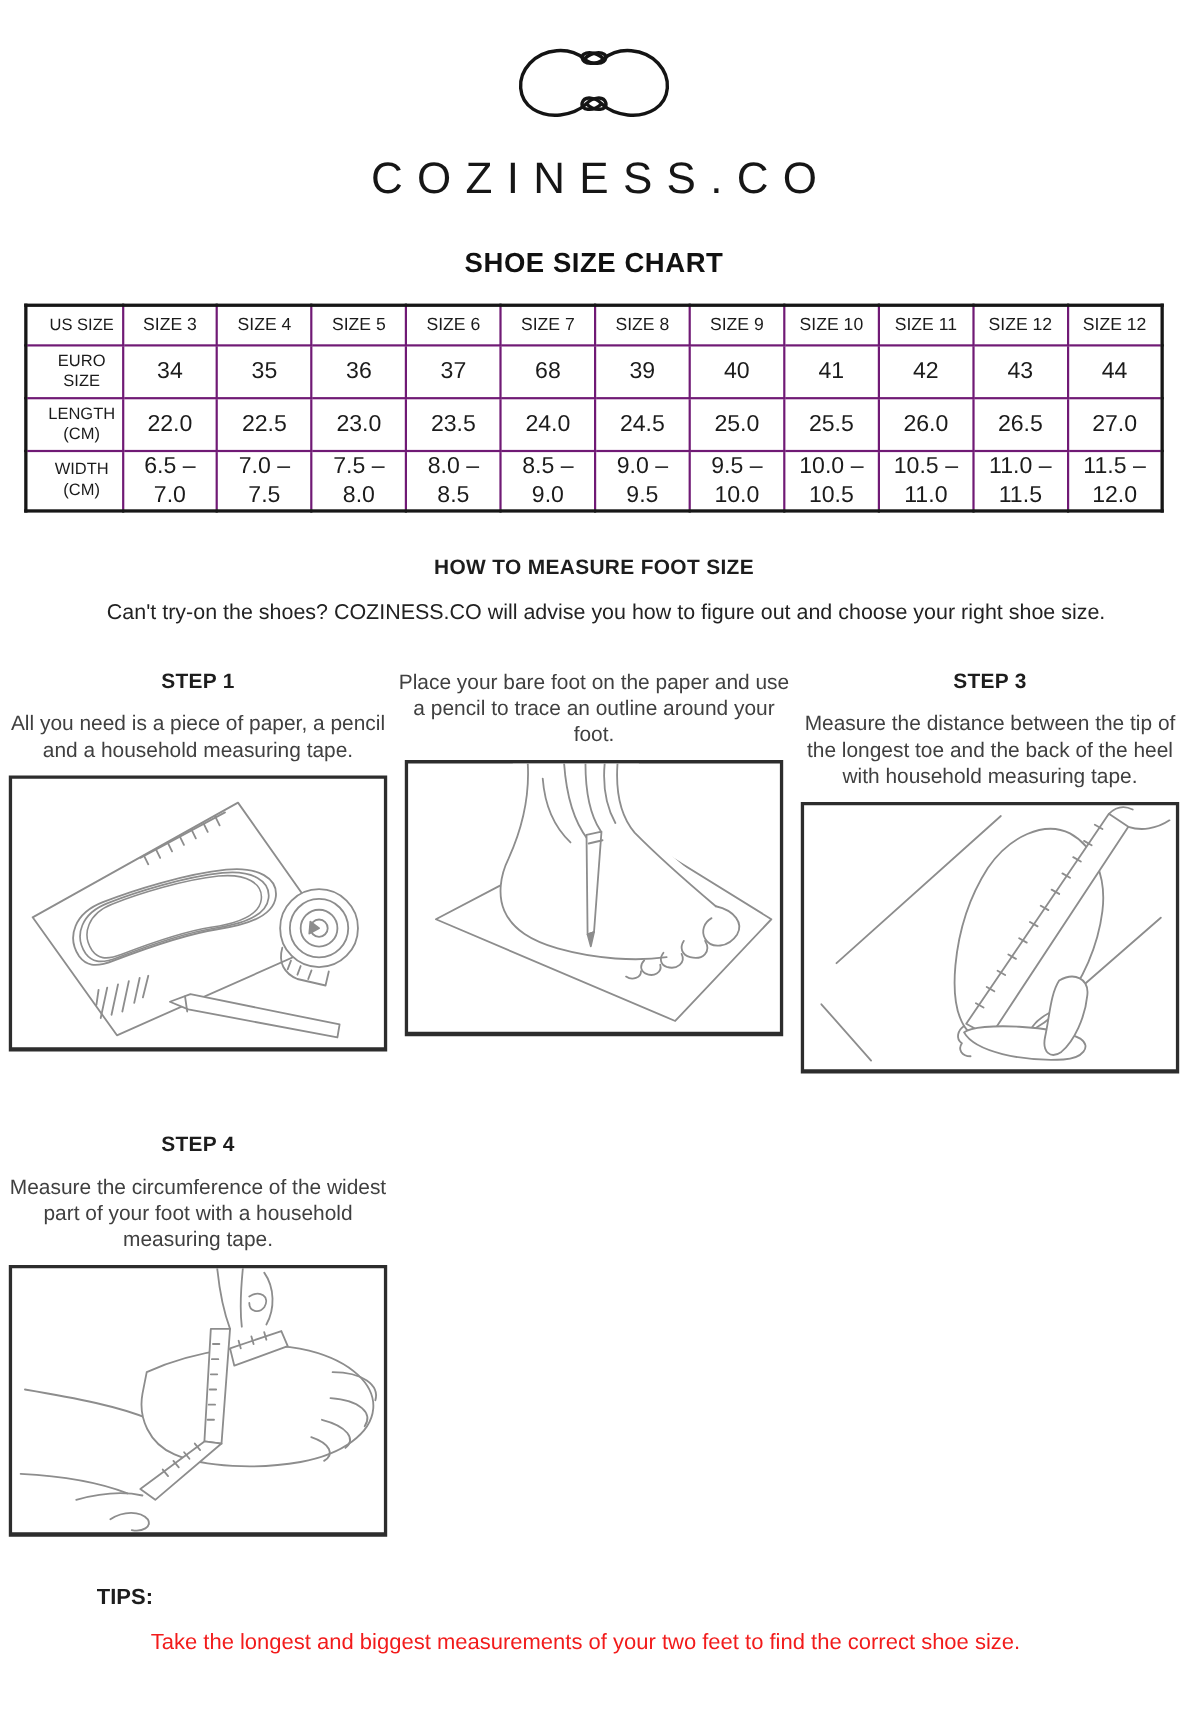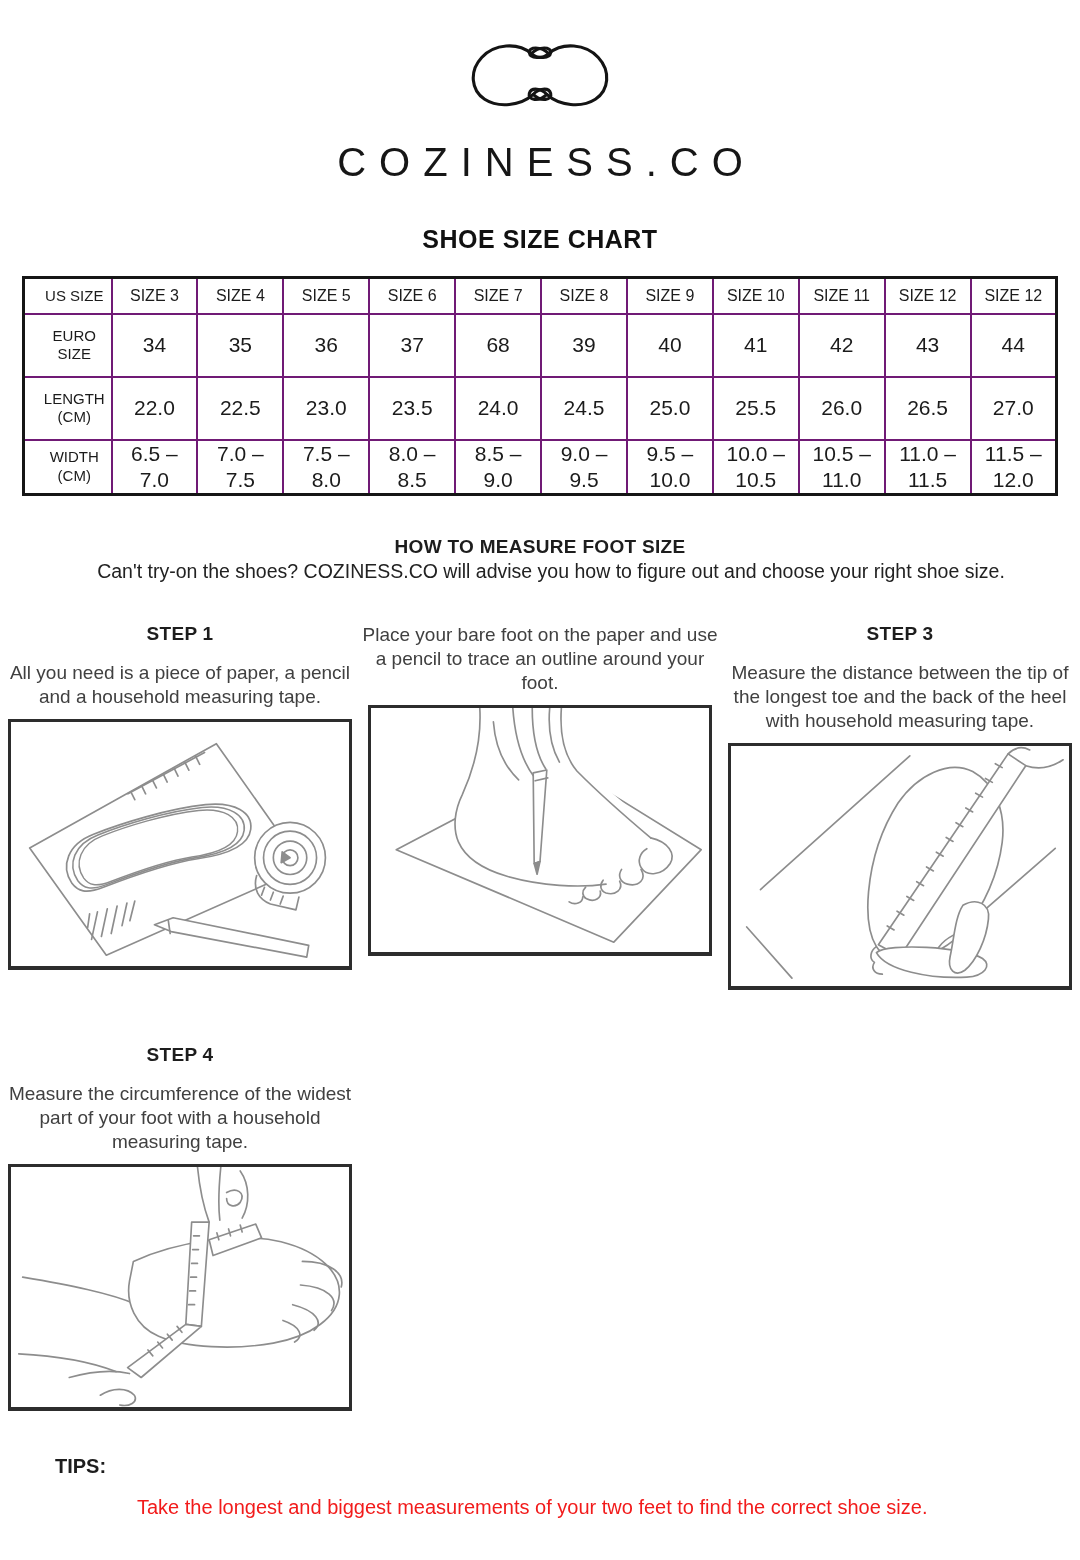--- a/index.html
+++ b/index.html
@@ -25,40 +25,40 @@
     border-collapse:collapse; table-layout:fixed; width:1036px;
     margin:22px 22px 0; border:3px solid #161616;
   }
   table.size-chart td {
     border:2px solid #701a75; text-align:center; vertical-align:middle;
     white-space:pre-line; color:#1b1b1b;
   }
   td.lab { text-align:left; padding-left:13px; font-size:15px; line-height:1.2; }
   tr.r-us td { height:36px; font-size:16px; }
   tr.r-us td.lab { font-size:15px; }
-  tr.r-euro td, tr.r-len td { height:63px; font-size:21px; }
+  tr.r-euro td, tr.r-len td { height:48px; font-size:21px; }
   tr.r-wid td { height:49px; font-size:21px; line-height:1.25; }
   tr.r-euro td.lab, tr.r-len td.lab, tr.r-wid td.lab { font-size:15px; }
   
   .howto-title { margin-top:40px; text-align:center; font-size:19px; font-weight:700; letter-spacing:.3px; }
-  .howto-sub { margin-top:2px; text-align:center; font-size:19.5px; color:#222;padding-left:22px; }
+  .howto-sub { margin-top:18px; text-align:center; font-size:19.5px; color:#222;padding-left:22px; }
   
   .steps { display:grid; grid-template-columns:1fr 1fr 1fr; row-gap:54px; margin-top:40px; }
   .step { text-align:center; }
   .step-title { font-size:19px; font-weight:700; margin-bottom:16px; letter-spacing:.3px; }
   .step-text { font-size:19px; line-height:24px; margin:0 auto; color:#404040; }
   .w430 { max-width:432px; }
   .w390 { max-width:392px; }
   .fig {
     margin:10px auto 0; width:344px; background:#fff;
     border:3px solid #2d2d2d; border-bottom-width:4px;
   }
   .fig svg { display:block; }
   
-  .tips-label { margin:44px 0 0 55px; font-size:20px; font-weight:700; }
+  .tips-label { margin:44px 0 0 88px; font-size:20px; font-weight:700; }
   .tips-text { margin:18px 0 0 137px; font-size:20px; color:var(--tip-red,#f21b1b); }
 </style>
 </head>
 <body>
 
 <div class="page">
 
   <svg class="logo" width="146" height="68" viewBox="0 0 150 70">
     <g fill="none" stroke="#141414" stroke-width="3.2" stroke-linecap="round" stroke-linejoin="round">
       <g>

